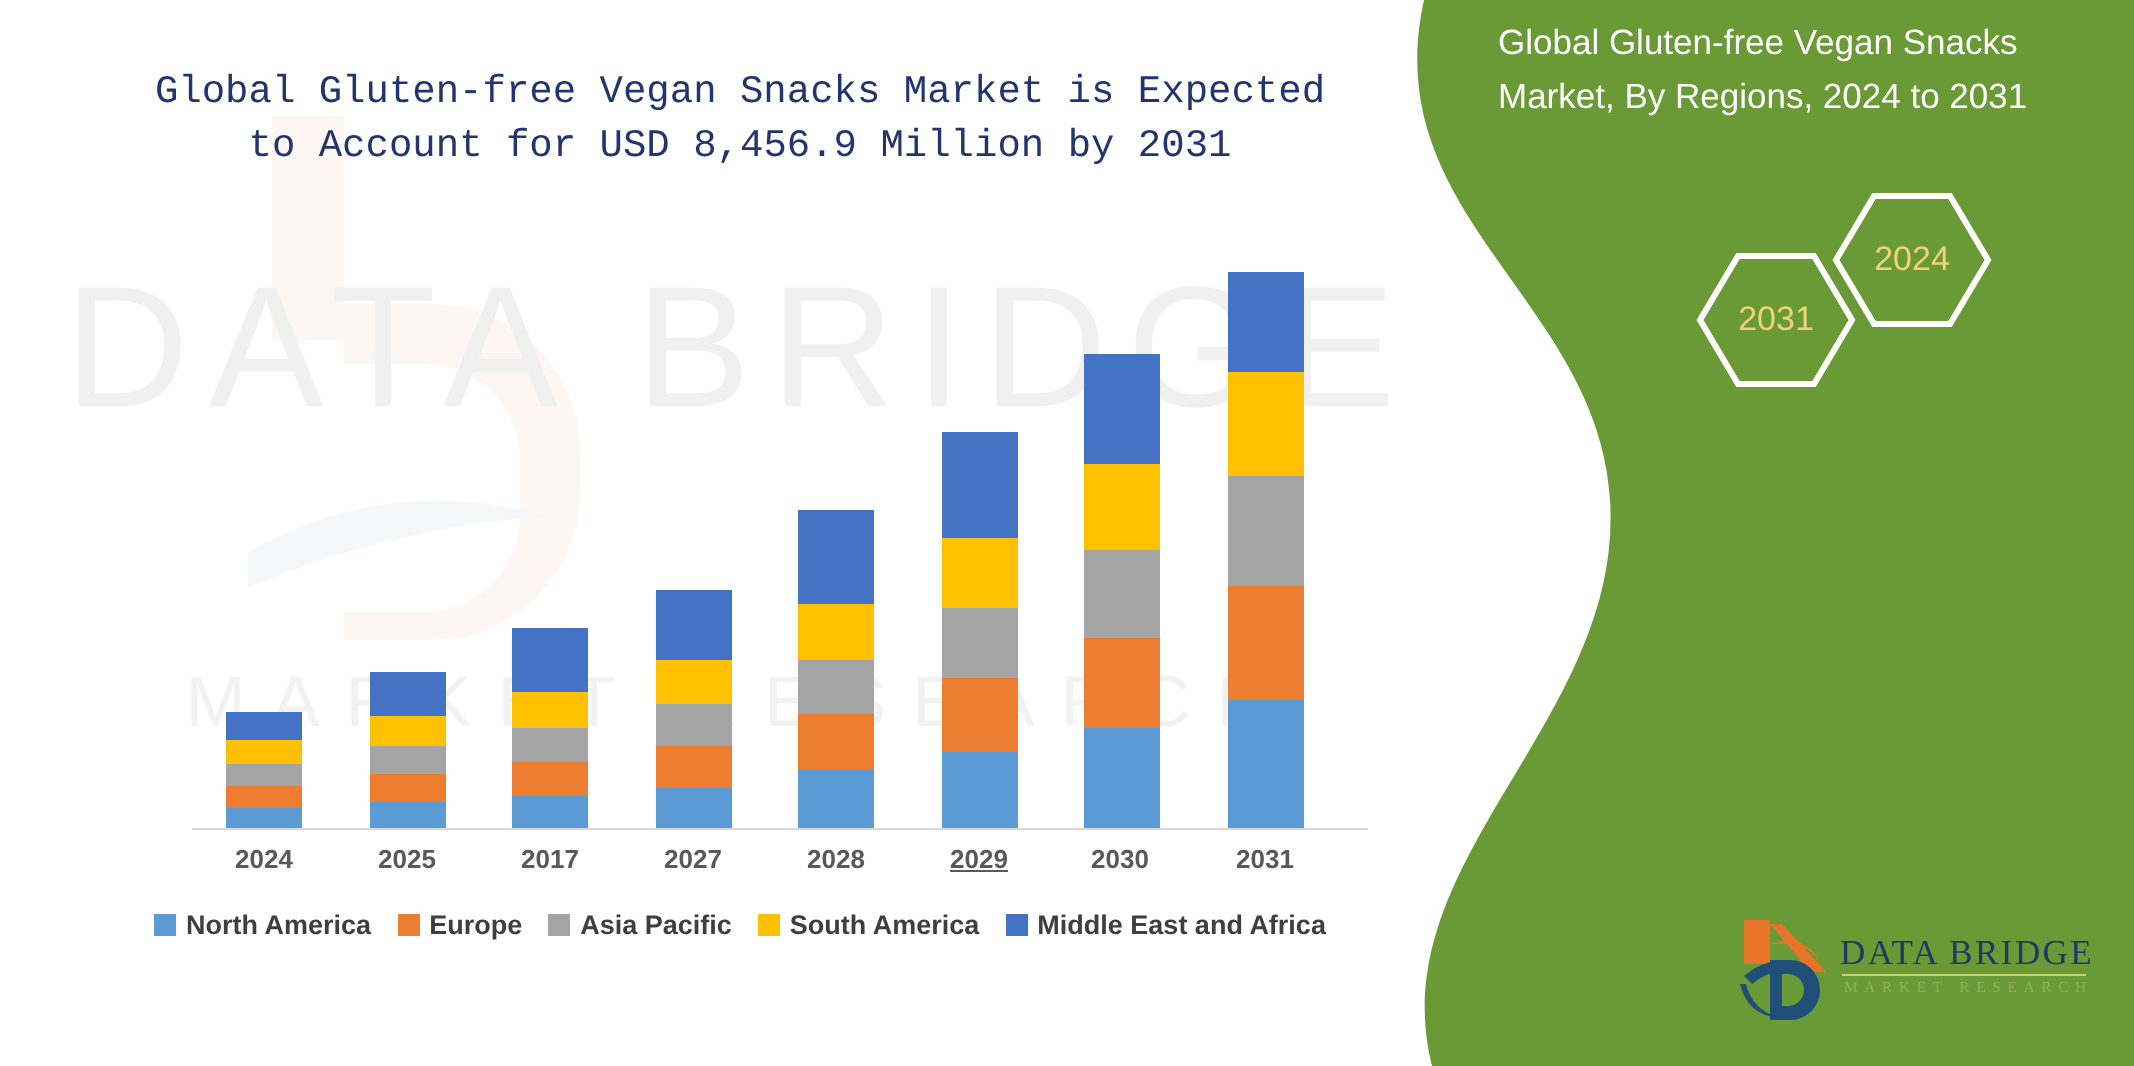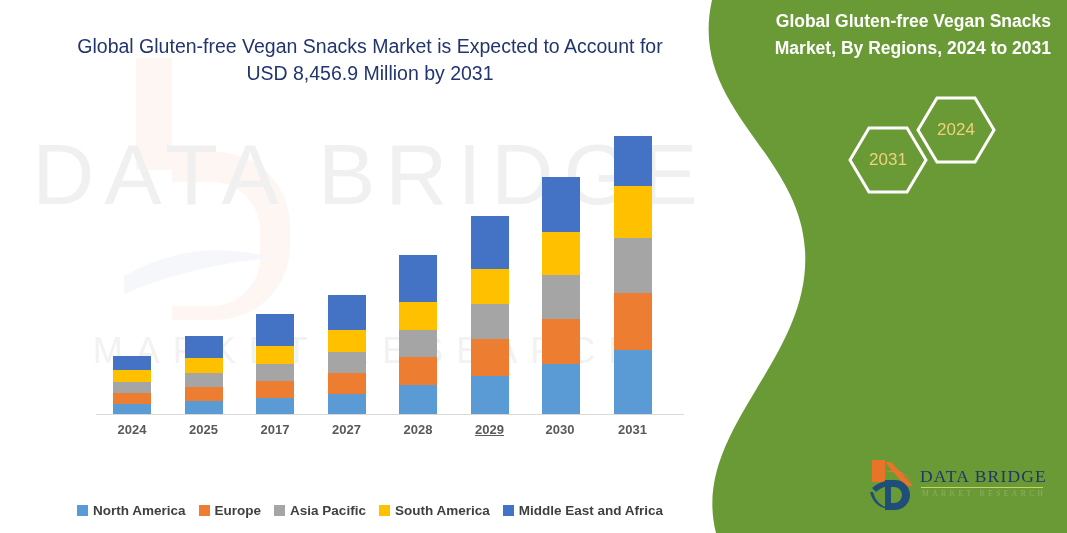--- a/index.html
+++ b/index.html
@@ -22,58 +22,58 @@
   .wm-small{top:330px;font-size:36px;color:#f2f2f2;letter-spacing:13px;}
   .wm-b{
     position:absolute;left:118px;top:48px;width:190px;height:300px;
     opacity:.55;
   }
 
   
   .chart-title{
     position:absolute;left:60px;top:33px;width:620px;
     text-align:center;color:#22356f;
-    font-size:19.5px;line-height:27px;font-weight:400;
+    font-size:19.5px;line-height:27px;font-weight:400;font-family:Liberation Mono, monospace;
   }
   .plot{position:absolute;left:0;top:0;width:740px;height:533px;}
   .axis-line{
     position:absolute;left:96px;top:414px;width:588px;height:1px;background:#d9d9d9;
   }
   .bar{position:absolute;width:38px;}
   .seg{width:100%;display:block;}
   .xlab{
     position:absolute;top:422px;width:80px;text-align:center;
     font-size:13px;font-weight:bold;color:#595959;
   }
 
   
   .legend{
     position:absolute;left:0;top:455px;width:740px;
-    display:flex;justify-content:center;align-items:center;gap:13px;margin-top:48px;
+    display:flex;justify-content:center;align-items:center;gap:13px;
   }
   .leg-item{display:flex;align-items:center;gap:5px;}
   .leg-sw{width:11px;height:11px;display:block;}
   .leg-tx{font-size:13.5px;font-weight:bold;color:#3f3f3f;white-space:nowrap;}
 
   
   .footer{
     position:absolute;left:0;top:508px;width:710px;
     display:flex;gap:42px;padding-left:84px;box-sizing:border-box;
     font-family:"Liberation Serif", serif;
     font-size:8.6px;color:#4a4a4a;white-space:nowrap;
   }
 
   
   .green-panel{
     position:absolute;left:0;top:0;width:1067px;height:533px;pointer-events:none;
   }
   .gp-content{position:absolute;left:740px;top:0;width:327px;height:533px;}
   .gp-title{
-    position:absolute;left:-5px;top:8px;width:330px;text-align:right;
-    color:#ffffff;font-size:17.5px;line-height:27px;font-weight:700;
+    position:absolute;left:-5px;top:8px;width:330px;text-align:left;
+    color:#ffffff;font-size:17.5px;line-height:27px;font-weight:400;
     padding:0 14px;box-sizing:border-box;
   }
   .hexes{position:absolute;left:0;top:88px;width:327px;height:112px;}
   .hex-label{
     position:absolute;color:#efd27a;font-size:17px;font-weight:400;
     text-align:center;
   }
   .brand{
     position:absolute;left:0;top:238px;width:327px;text-align:center;
     color:#efd27a;font-size:19.5px;line-height:28px;letter-spacing:.4px;

